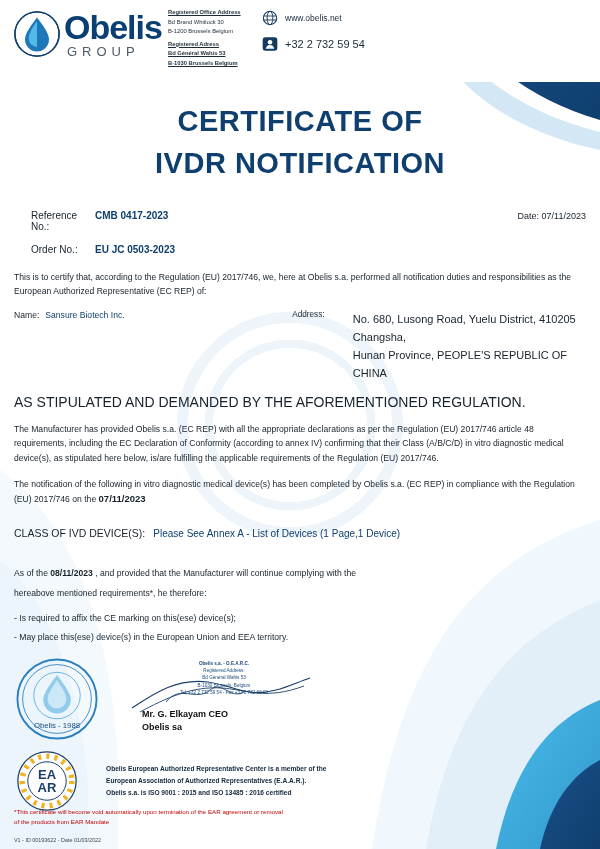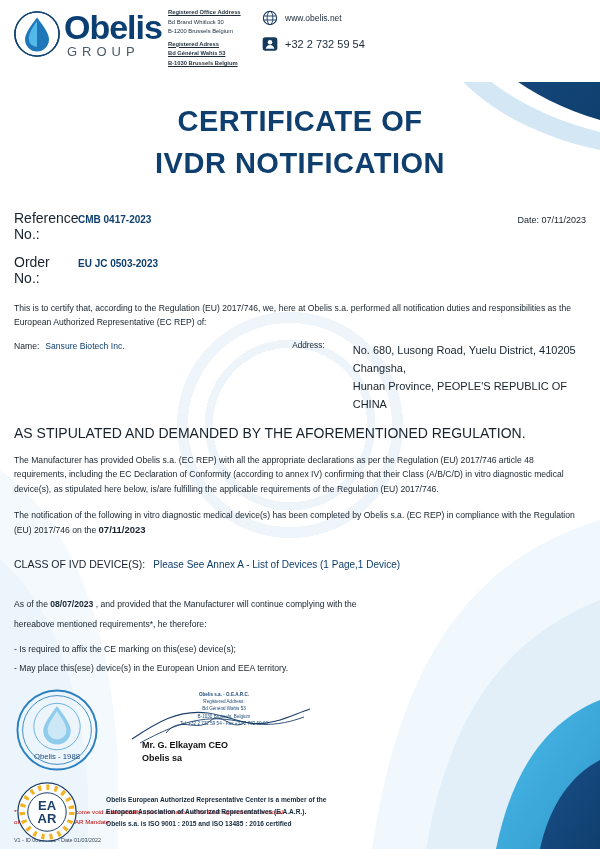--- a/index.html
+++ b/index.html
@@ -143,21 +143,22 @@
     color: #17222c;
     z-index: 2;
   }
   .ref-row {
     display: flex;
     align-items: baseline;
     margin-top: 26px;
   }
   .lbl {
     width: 64px;
-    font-size: 14px;
+    font-size: 10px;
+    margin-left: 17px;
   }
   .val-blue {
     color: #0e3f6e;
     font-weight: bold;
     font-size: 10px;
   }
   .date-right {
     margin-left: auto;
     font-size: 9px;
   }
@@ -439,21 +440,21 @@
     </div>
 
     <div class="class-row">
       <span class="class-lbl">CLASS OF IVD DEVICE(S):</span>
       <span class="class-val">Please See Annex A - List of Devices (1 Page,1 Device)</span>
     </div>
 
     <div class="asof">
       <div>
         <span>As of the</span>
-        <b>08/07/2023</b>
+        <b>08/11/2023</b>
         <span>, and provided that the Manufacturer will continue complying with the</span>
       </div>
       <div>hereabove mentioned requirements*, he therefore:</div>
     </div>
 
     <div class="bullet">- Is required to affix the CE marking on this(ese) device(s);</div>
     <div class="bullet">- May place this(ese) device(s) in the European Union and EEA territory.</div>
 
     <div class="sig-area">
       <svg class="sig-stamp" viewBox="0 0 100 100">

